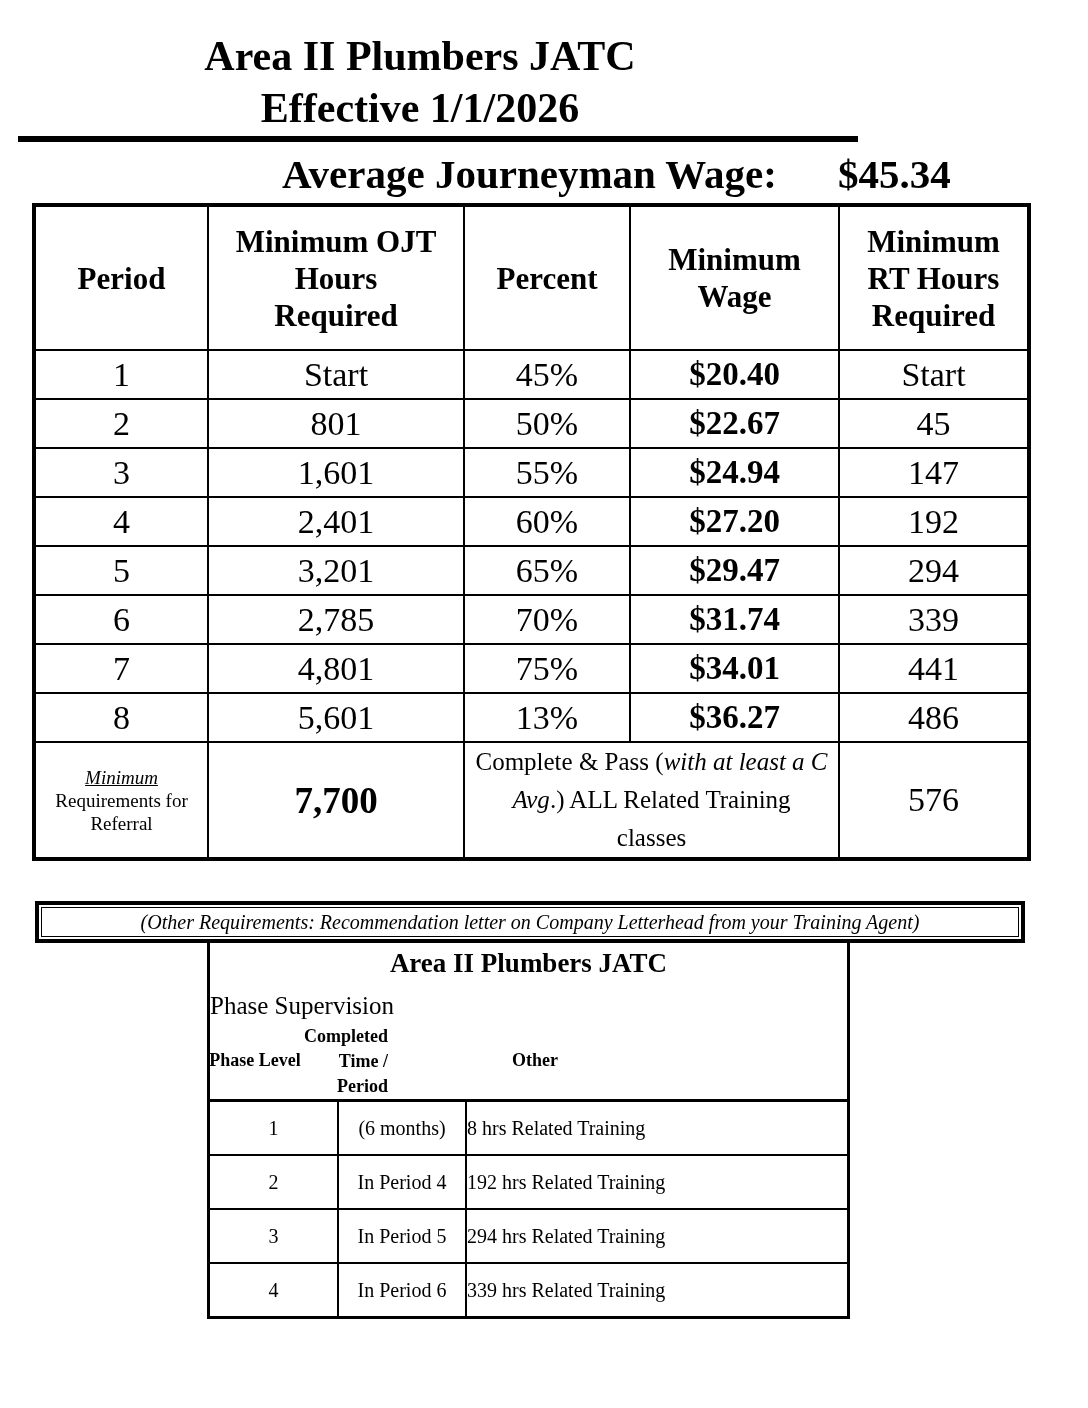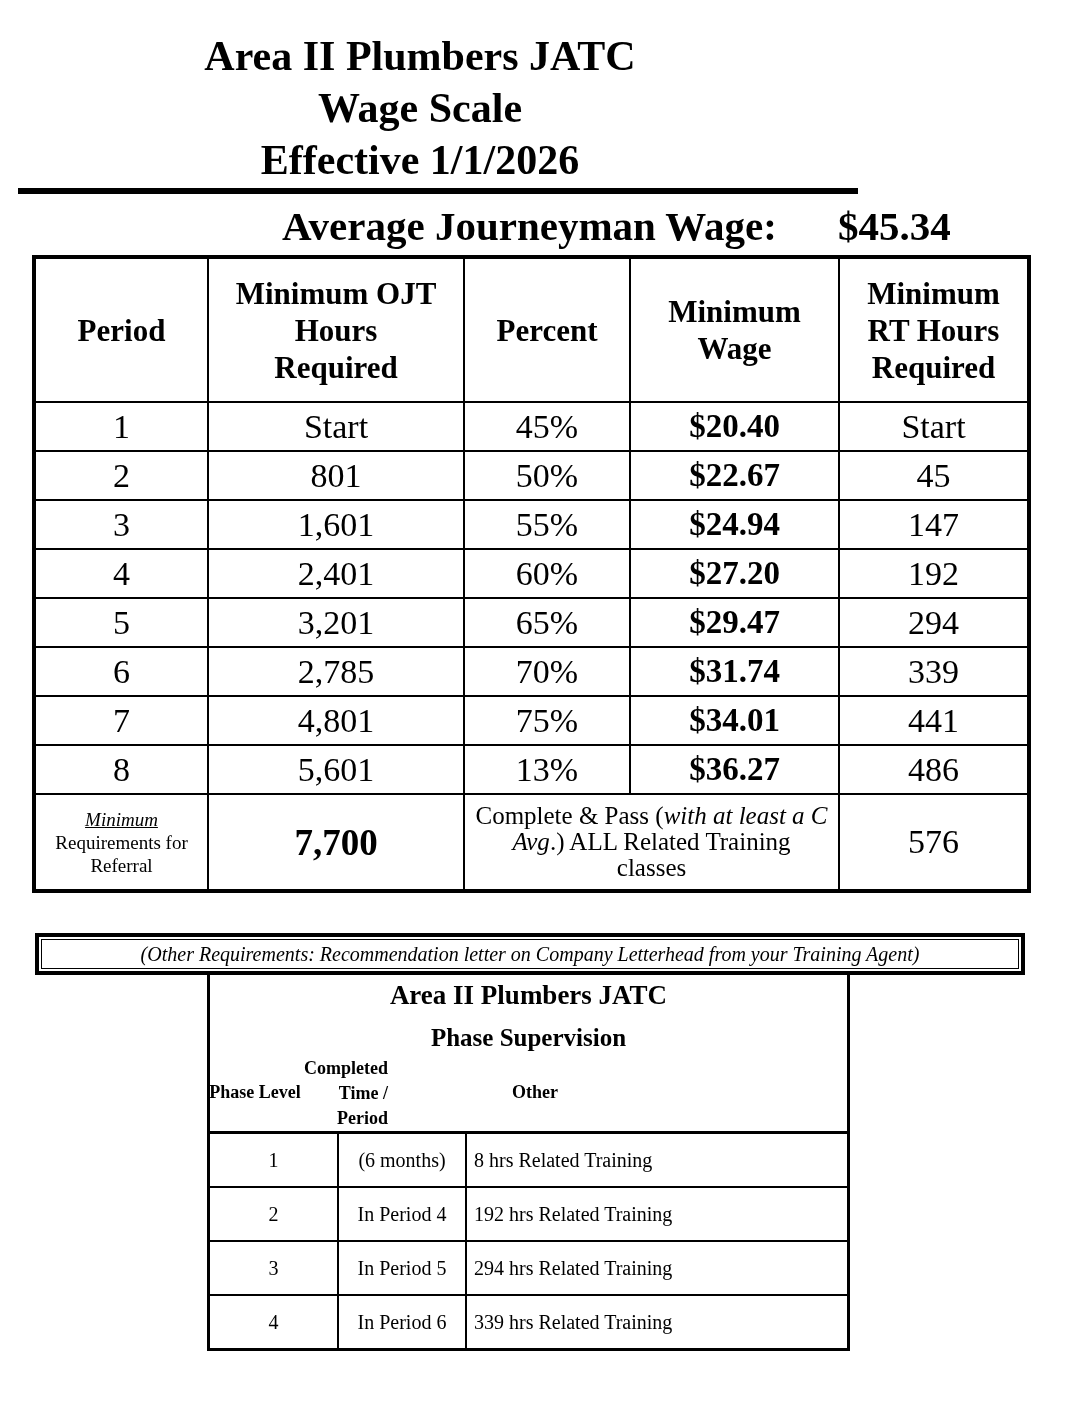--- a/index.html
+++ b/index.html
@@ -26,56 +26,55 @@
   .wage th,.wage td{border:2px solid #000;text-align:center;vertical-align:middle;padding:0;}
   .wage thead tr{height:145px;}
   .wage th{font-size:31px;line-height:37px;font-weight:bold;white-space:pre-line;}
   .wage tbody tr.body-row{height:49px;}
   .wage tbody td{font-size:34px;}
   .wage td.wage-val{font-weight:bold;font-size:33px;}
   .wage tr.referral{height:92px;}
   .wage td.ref-label{font-size:19px;line-height:23px;}
   .ref-label .ul-it{font-style:italic;text-decoration:underline;}
   .wage td.ref-ojt{font-size:37px;font-weight:bold;}
-  .wage td.ref-req{font-size:25px;line-height:26px;padding:8px 10px;}
+  .wage td.ref-req{font-size:25px;line-height:38px;padding:0 10px;}
   .ref-req .it{font-style:italic;}
   .wage td.ref-rt{font-size:34px;font-weight:normal;}
 
   
   .note-box{margin:40px 0 0 35px;width:990px;box-sizing:border-box;
     border:4px solid #000;padding:2px;}
   .note-inner{border:1px solid #000;text-align:center;font-style:italic;
     font-size:20px;line-height:24px;padding:2px 0;}
 
   
   .phase{margin-left:207px;width:643px;box-sizing:border-box;
     border:3px solid #000;border-top:none;}
   .pt-title1{text-align:center;font-weight:bold;font-size:27px;padding-top:5px;}
-  .pt-title2{text-align:center;font-weight:bold;font-size:25px;padding-top:13px;}
+  .pt-title2{font-weight:normal;font-size:25px;padding-top:13px;}
   .pt-header{position:relative;height:77px;margin-top:2px;font-weight:bold;font-size:18px;}
   .ph{position:absolute;transform:translateX(-50%);text-align:right;white-space:nowrap;}
   .ph.c1{left:45px;top:28px;}
   .ph.c2{left:136px;top:2px;white-space:pre-line;line-height:25px;}
   .ph.c3{left:325px;top:28px;}
   table.pt-body{width:100%;border-collapse:collapse;table-layout:fixed;
     border-top:3px solid #000;}
   .pt-body td{border:2px solid #000;height:52px;text-align:center;
     vertical-align:middle;font-size:20px;padding:0;}
   .pt-body td.c-first{border-left:none;}
-  .pt-body td.c-last{border-right:none;text-align:left;padding-left:7px;}
+  .pt-body td.c-last{border-right:none;text-align:left;}
   .pt-body tr.r-last td{border-bottom:none;}
 </style>
 </head>
 <body>
 
 <div class="page">
 
   <div class="titles">
     <div>Area II Plumbers JATC</div>
-    <div>Wage Scale</div>
     <div>Effective 1/1/2026</div>
   </div>
 
   <div class="rule"></div>
 
   <div class="avg-line">
     <span class="avg-label">Average Journeyman Wage:</span>
     <span class="avg-value">$45.34</span>
   </div>
 

